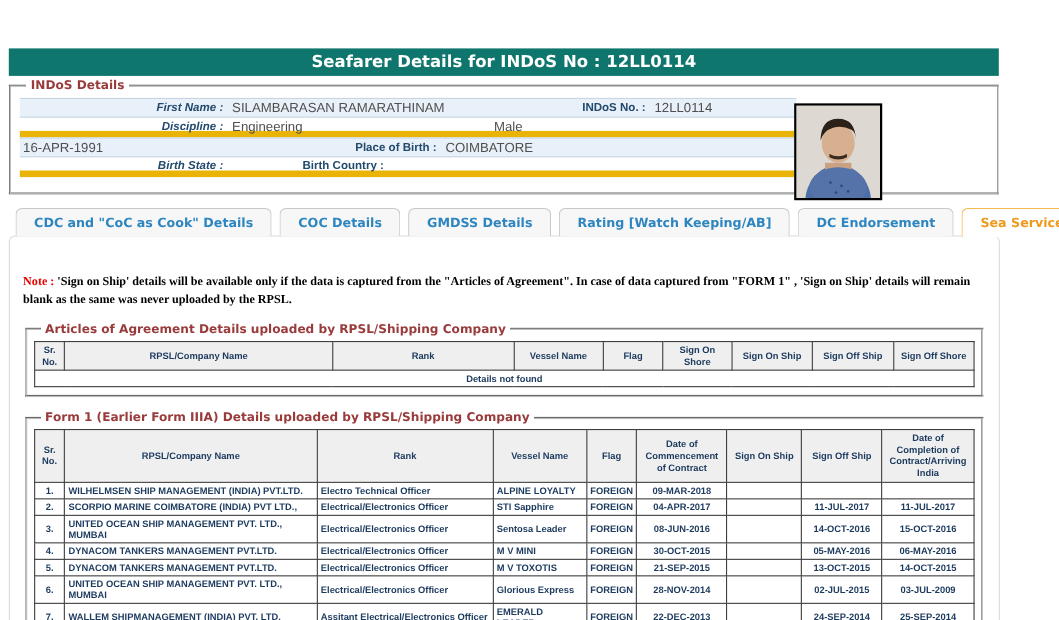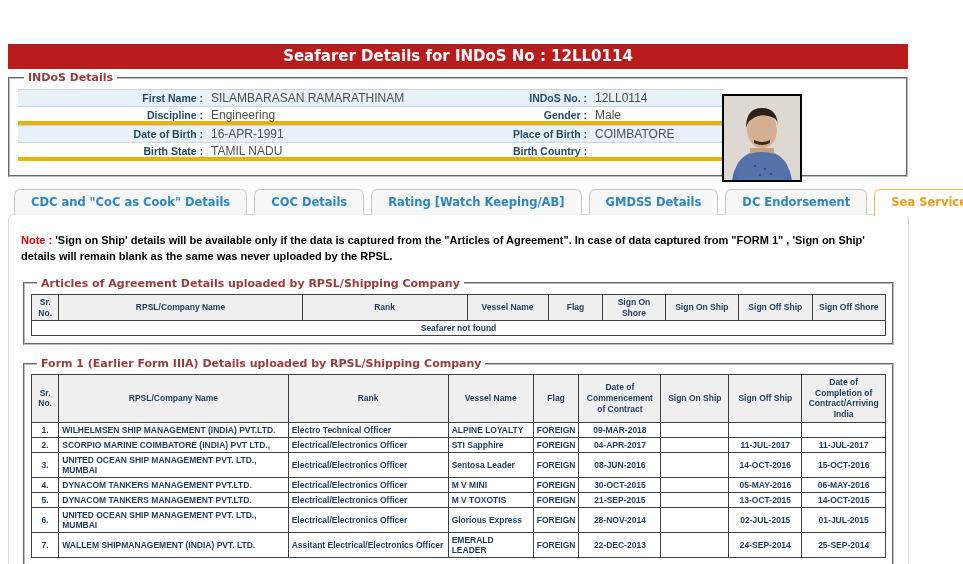--- a/index.html
+++ b/index.html
@@ -5,21 +5,21 @@
   * { box-sizing: border-box; margin: 0; padding: 0; }
   html, body { background: #ffffff; }
   body {
     width: 963px; height: 564px; overflow: hidden;
     font-family: "Liberation Sans", sans-serif;
   }
   .page { padding: 44px 0 0 8px; width: 916px; }
 
   
   .titlebar {
-    width: 900px; height: 25px; background: #b91c1c;
+    width: 900px; height: 25px; background: #0f766e;
     color: #ffffff; font-size: 15px; font-weight: bold;
     text-align: center; line-height: 25px;
     font-family: "DejaVu Sans", sans-serif;
   }
 
   
   fieldset {
     border: 2px groove #cfcfcf;
     background: #ffffff;
   }
@@ -27,28 +27,28 @@
     color: #9A3B3B; font-weight: bold; font-size: 11px;
     margin-left: 6px; padding: 0 4px;
     font-family: "DejaVu Sans", sans-serif;
   }
   .indos-fieldset {
     width: 900px; height: 106px; margin-top: 2px;
     position: relative; padding: 3px 8px 16px 8px;
     border: 2px groove #bdbdbd;
   }
   .indos-grid { width: 706px; margin-top: 2px; }
-  .detail-row { display: flex; height: 18px; line-height: 17px; border-bottom: 4px solid #eab308; }
+  .detail-row { display: flex; height: 18px; line-height: 17px; border-bottom: 6px solid #eab308; }
   .detail-row.striped { background: #E8F1F9; border-top: 1px solid #c9d6e2; border-bottom: 1px solid #c9d6e2; }
   .detail-row .lbl {
     font-weight: bold; color: #234A6D; font-size: 10.5px;
     text-align: right; padding-right: 5px;
   }
   .detail-row .val { color: #4F4F4F; font-size: 12px; padding-left: 3px; }
-  .detail-row .lbl.c1 { width: 190px; }
+  .detail-row .lbl.c1 { width: 190px; font-style: italic; }
   .detail-row .val.c1 { width: 238px; }
   .detail-row .lbl.c2 { width: 146px; }
   .detail-row .val.c2 { width: 130px; }
   .photo-frame {
     position: absolute; left: 712px; top: 10px;
     width: 80px; height: 88px; border: 2px solid #000000;
     background: #d9d5cd; overflow: hidden;
   }
 
   
@@ -67,21 +67,21 @@
   }
 
   
   .tab-panel {
     width: 901px; min-height: 345px;
     border: 1px solid #dbdbdb; border-radius: 6px;
     margin-top: -1px; padding: 14px 10px 10px 10px;
     background: #ffffff; position: relative; z-index: 1;
   }
   .note { font-size: 11px; font-weight: bold; color: #000000; line-height: 1.45;
-          font-family: Liberation Sans, sans-serif; margin: 4px 2px 12px 2px; }
+          font-family: Liberation Serif, serif; margin: 20px 2px 12px 2px; }
   .note .note-prefix { color: #E60000; }
 
   .inner-fieldset { margin: 0 4px 12px 4px; padding: 4px 6px 7px 6px; border: 2px groove #bdbdbd; }
 
   
   table.data-table {
     border-collapse: collapse; width: 100%;
     font-family: "Liberation Sans", sans-serif;
   }
   table.data-table th, table.data-table td {
@@ -106,32 +106,29 @@
     <div class="indos-grid" id="indos-grid">
         <div class="detail-row striped">
           <div class="lbl c1">First Name :</div>
           <div class="val c1">SILAMBARASAN RAMARATHINAM</div>
           <div class="lbl c2">INDoS No. :</div>
           <div class="val c2">12LL0114</div>
         </div>
         <div class="detail-row">
           <div class="lbl c1">Discipline :</div>
           <div class="val c1">Engineering</div>
-          <div class="lbl c2">Gender :</div>
           <div class="val c2">Male</div>
         </div>
         <div class="detail-row striped">
-          <div class="lbl c1">Date of Birth :</div>
           <div class="val c1">16-APR-1991</div>
           <div class="lbl c2">Place of Birth :</div>
           <div class="val c2">COIMBATORE</div>
         </div>
         <div class="detail-row">
           <div class="lbl c1">Birth State :</div>
-          <div class="val c1">TAMIL NADU</div>
           <div class="lbl c2">Birth Country :</div>
         </div>
       </div>
     <div class="photo-frame">
       <svg width="76" height="84" viewBox="0 0 76 84">
         <rect x="0" y="0" width="76" height="84" fill="#ddd9d2"></rect>
         <ellipse cx="38" cy="88" rx="30" ry="34" fill="#4a6ea8"></ellipse>
         <rect x="26" y="52" width="24" height="14" fill="#c9a183"></rect>
         <ellipse cx="38" cy="34" rx="15" ry="18" fill="#d7b091"></ellipse>
         <path d="M22 32 Q22 12 38 12 Q54 12 54 32 Q54 24 50 22 Q42 18 34 20 Q24 23 22 32 Z" fill="#2b2119"></path>
@@ -141,22 +138,22 @@
           <circle cx="41" cy="73" r="1.2" fill="#2d4a7a"></circle>
         <circle cx="36" cy="79" r="1.2" fill="#2d4a7a"></circle>
           <circle cx="47" cy="78" r="1.2" fill="#2d4a7a"></circle>
       </svg>
     </div>
   </fieldset>
 
   <div class="tabs" id="tabs">
       <div class="tab">CDC and "CoC as Cook" Details</div>
       <div class="tab">COC Details</div>
+      <div class="tab">GMDSS Details</div>
       <div class="tab">Rating [Watch Keeping/AB]</div>
-      <div class="tab">GMDSS Details</div>
       <div class="tab">DC Endorsement</div>
       <div class="tab active">Sea Service Details</div>
     </div>
 
   <div class="tab-panel">
 
     <div class="note">
       <span class="note-prefix">Note :</span><span> 'Sign on Ship' details will be available only if the data is captured from the "Articles of Agreement". In case of data captured from "FORM 1" , 'Sign on Ship' details will remain blank as the same was never uploaded by the RPSL.</span>
     </div>
 
@@ -182,21 +179,21 @@
               <th>Vessel Name</th>
               <th>Flag</th>
               <th>Sign On Shore</th>
               <th>Sign On Ship</th>
               <th>Sign Off Ship</th>
               <th>Sign Off Shore</th>
             </tr>
           </thead>
           <tbody>
             <tr>
-              <td class="empty-msg" colspan="9">Seafarer not found</td>
+              <td class="empty-msg" colspan="9">Details not found</td>
             </tr>
           </tbody>
         </table>
     </fieldset>
 
     <fieldset class="inner-fieldset">
       <legend>Form 1 (Earlier Form IIIA) Details uploaded by RPSL/Shipping Company</legend>
       <table class="data-table" id="form1-table">
           <colgroup>
             <col style="width: 3.2%;">
@@ -280,21 +277,21 @@
             </tr>
             <tr>
               <td class="al-center">6.</td>
               <td class="al-left">UNITED OCEAN SHIP MANAGEMENT PVT. LTD., MUMBAI</td>
               <td class="al-left">Electrical/Electronics Officer</td>
               <td class="al-left">Glorious Express</td>
               <td class="al-center">FOREIGN</td>
               <td class="al-center">28-NOV-2014</td>
               <td class="al-center"></td>
               <td class="al-center">02-JUL-2015</td>
-              <td class="al-center">01-JUL-2015</td>
+              <td class="al-center">03-JUL-2009</td>
             </tr>
             <tr>
               <td class="al-center">7.</td>
               <td class="al-left">WALLEM SHIPMANAGEMENT (INDIA) PVT. LTD.</td>
               <td class="al-left">Assitant Electrical/Electronics Officer</td>
               <td class="al-left">EMERALD LEADER</td>
               <td class="al-center">FOREIGN</td>
               <td class="al-center">22-DEC-2013</td>
               <td class="al-center"></td>
               <td class="al-center">24-SEP-2014</td>

